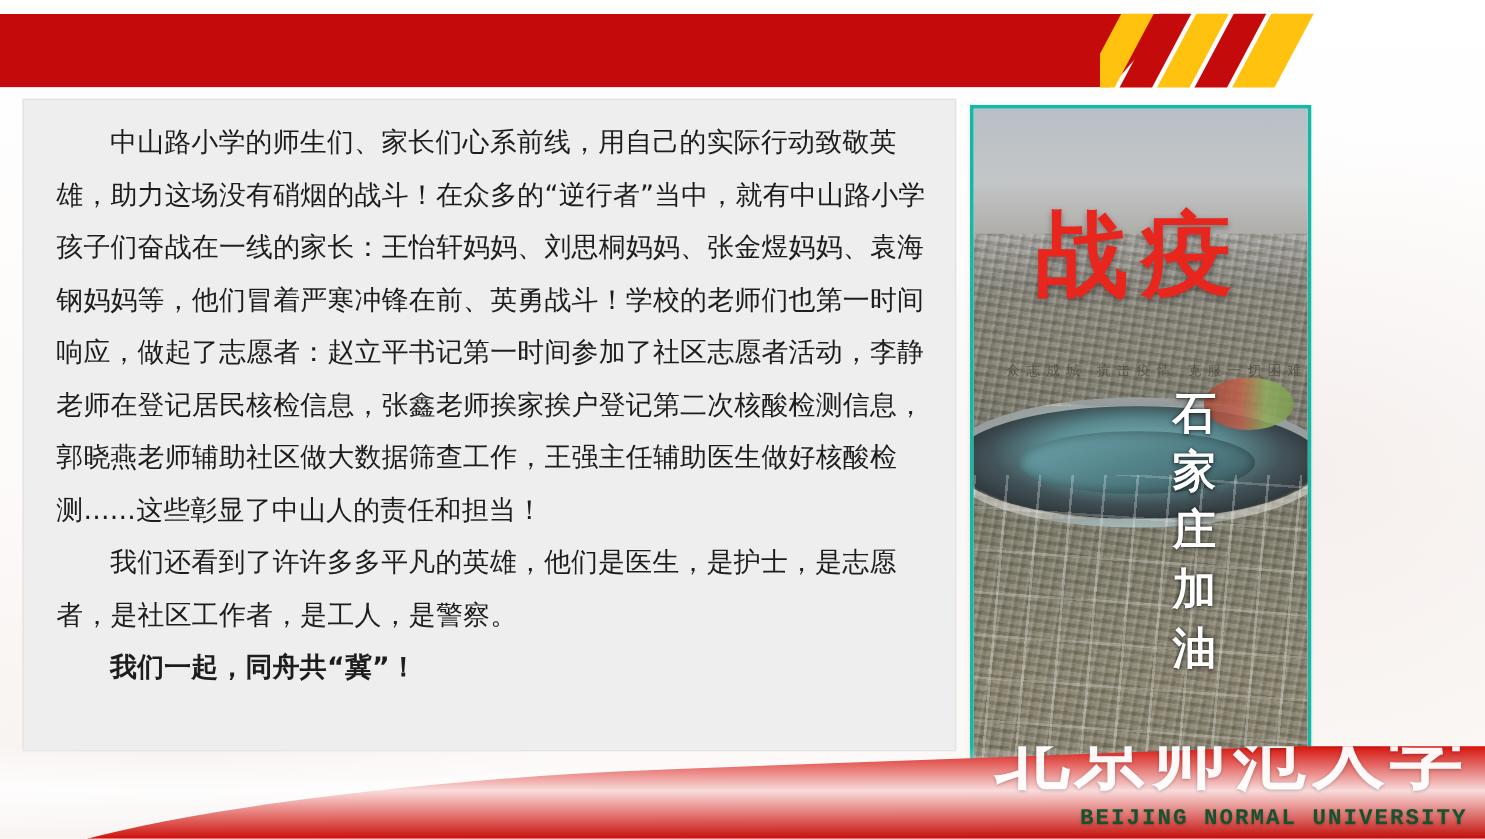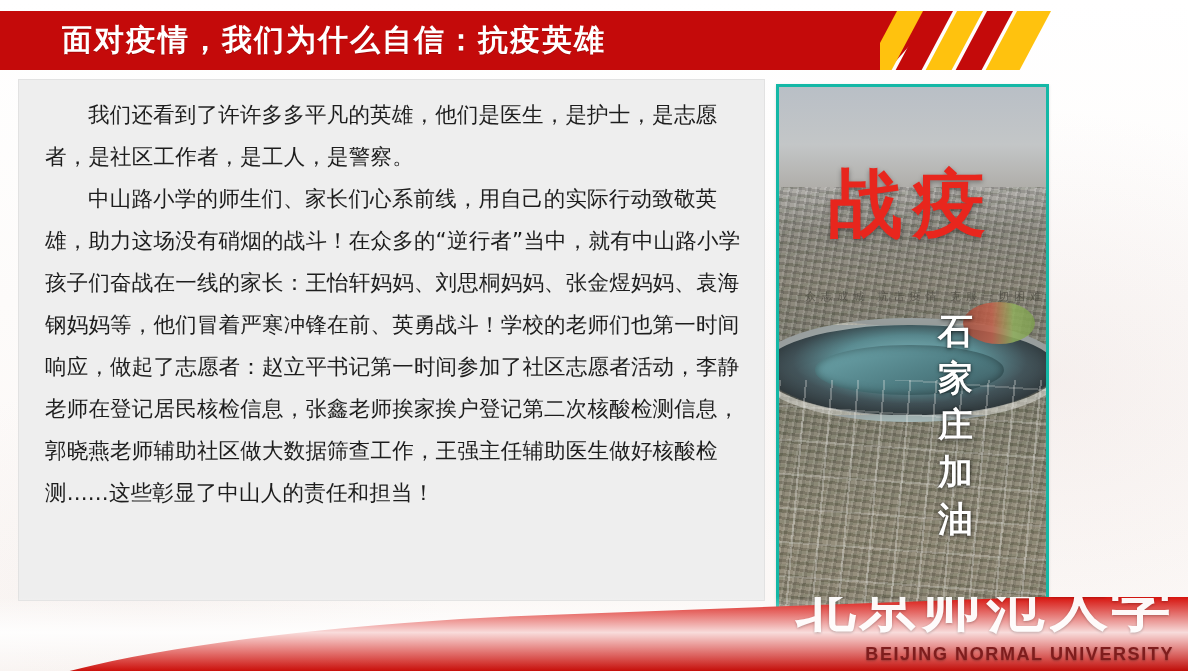--- a/index.html
+++ b/index.html
@@ -204,48 +204,48 @@
     position:absolute; right:14px; bottom:26px;
     font-family:"DejaVu Serif","Liberation Serif",serif;
     font-weight:700; font-size:60px; letter-spacing:3px;
     color:#ffffff;
     text-shadow:0 1px 3px rgba(0,0,0,0.25);
     white-space:nowrap;
     opacity:.96;
   }
   .bnu-en{
     position:absolute; right:14px; bottom:6px;
-    font-family:Liberation Sans, sans-serif;
+    font-family:Liberation Mono, monospace;
     font-weight:700; font-size:18px; letter-spacing:1.6px;
-    color:#7f1d1d;
+    color:#14532d;
     white-space:nowrap;
     text-shadow:0 1px 2px rgba(0,0,0,0.25);
   }
 </style>
 </head>
 <body>
 
 <div class="page-bg"></div>
 
 <div class="header">
   <div class="header-red"></div>
-  <div class="header-title">面对疫情，我们为什么自信：抗疫英雄</div>
   <div class="stripes">
     <div class="stripe" style="left:0px;background:#ffc20e;"></div>
     <div class="stripe" style="left:30px;background:#c40a0a;"></div>
     <div class="stripe" style="left:60px;background:#ffc20e;"></div>
     <div class="stripe" style="left:90px;background:#c40a0a;"></div>
     <div class="stripe" style="left:120px;width:34px;background:#ffc20e;"></div>
   </div>
 </div>
 
 <div class="content-panel">
   <div class="body-text">
+    <p>中山路小学的师生们、家长们心系前线，用自己的实际行动致敬英雄，助力这场没有硝烟的战斗！在众多的“逆行者”当中，就有中山路小学孩子们奋战在一线的家长：王怡轩妈妈、刘思桐妈妈、张金煜妈妈、袁海钢妈妈等，他们冒着严寒冲锋在前、英勇战斗！学校的老师们也第一时间响应，做起了志愿者：赵立平书记第一时间参加了社区志愿者活动，李静老师在登记居民核检信息，张鑫老师挨家挨户登记第二次核酸检测信息，郭晓燕老师辅助社区做大数据筛查工作，王强主任辅助医生做好核酸检测......这些彰显了中山人的责任和担当！</p>
     <p>我们还看到了许许多多平凡的英雄，他们是医生，是护士，是志愿者，是社区工作者，是工人，是警察。</p>
-    <p>中山路小学的师生们、家长们心系前线，用自己的实际行动致敬英雄，助力这场没有硝烟的战斗！在众多的“逆行者”当中，就有中山路小学孩子们奋战在一线的家长：王怡轩妈妈、刘思桐妈妈、张金煜妈妈、袁海钢妈妈等，他们冒着严寒冲锋在前、英勇战斗！学校的老师们也第一时间响应，做起了志愿者：赵立平书记第一时间参加了社区志愿者活动，李静老师在登记居民核检信息，张鑫老师挨家挨户登记第二次核酸检测信息，郭晓燕老师辅助社区做大数据筛查工作，王强主任辅助医生做好核酸检测......这些彰显了中山人的责任和担当！</p>
+    <p class="bold">我们一起，同舟共“冀”！</p>
   </div>
 </div>
 
 <div class="photo-card">
   <div class="photo">
     <div class="stadium">
       <div class="stadium-inner"></div>
     </div>
     <div class="track"></div>
     <div class="roads"></div>

